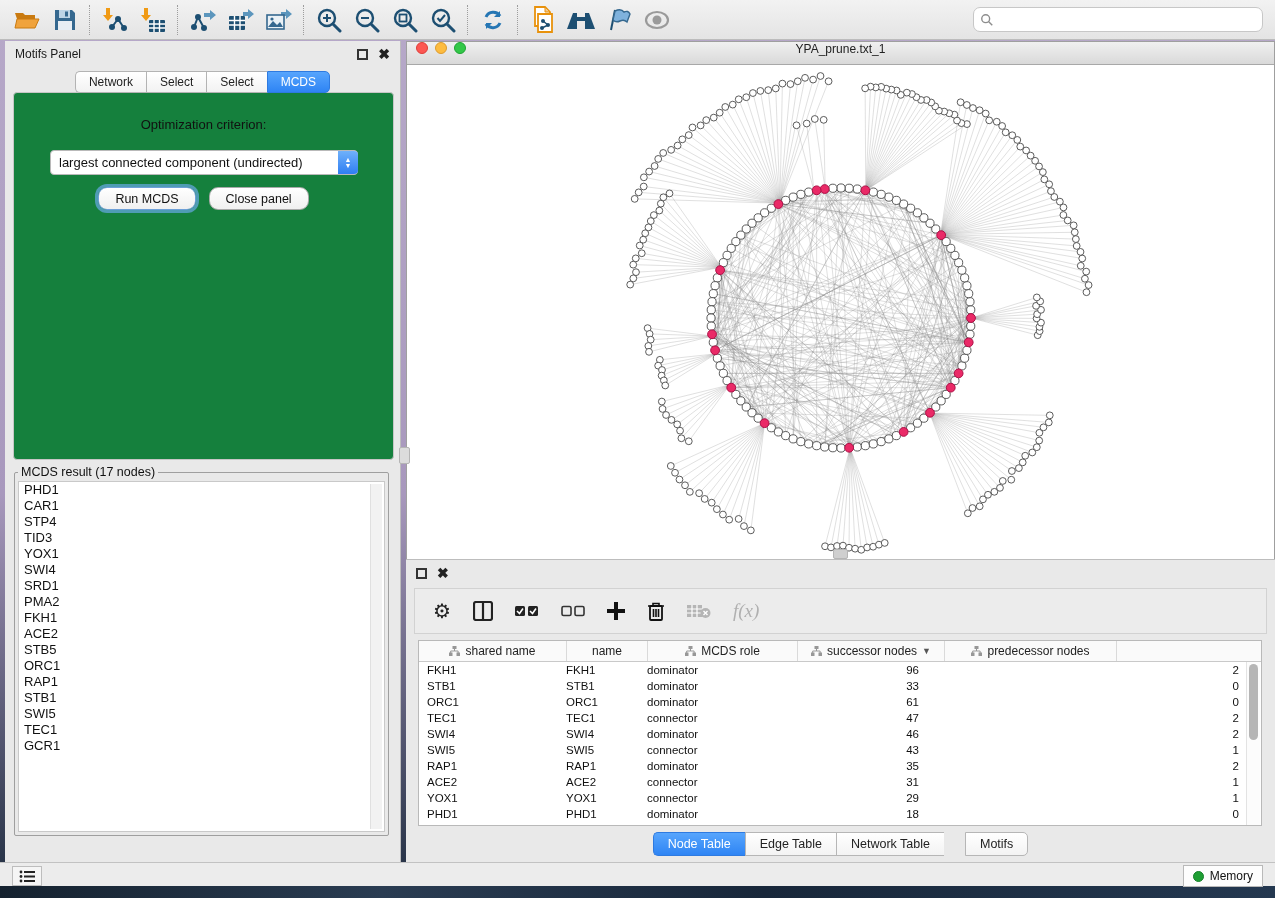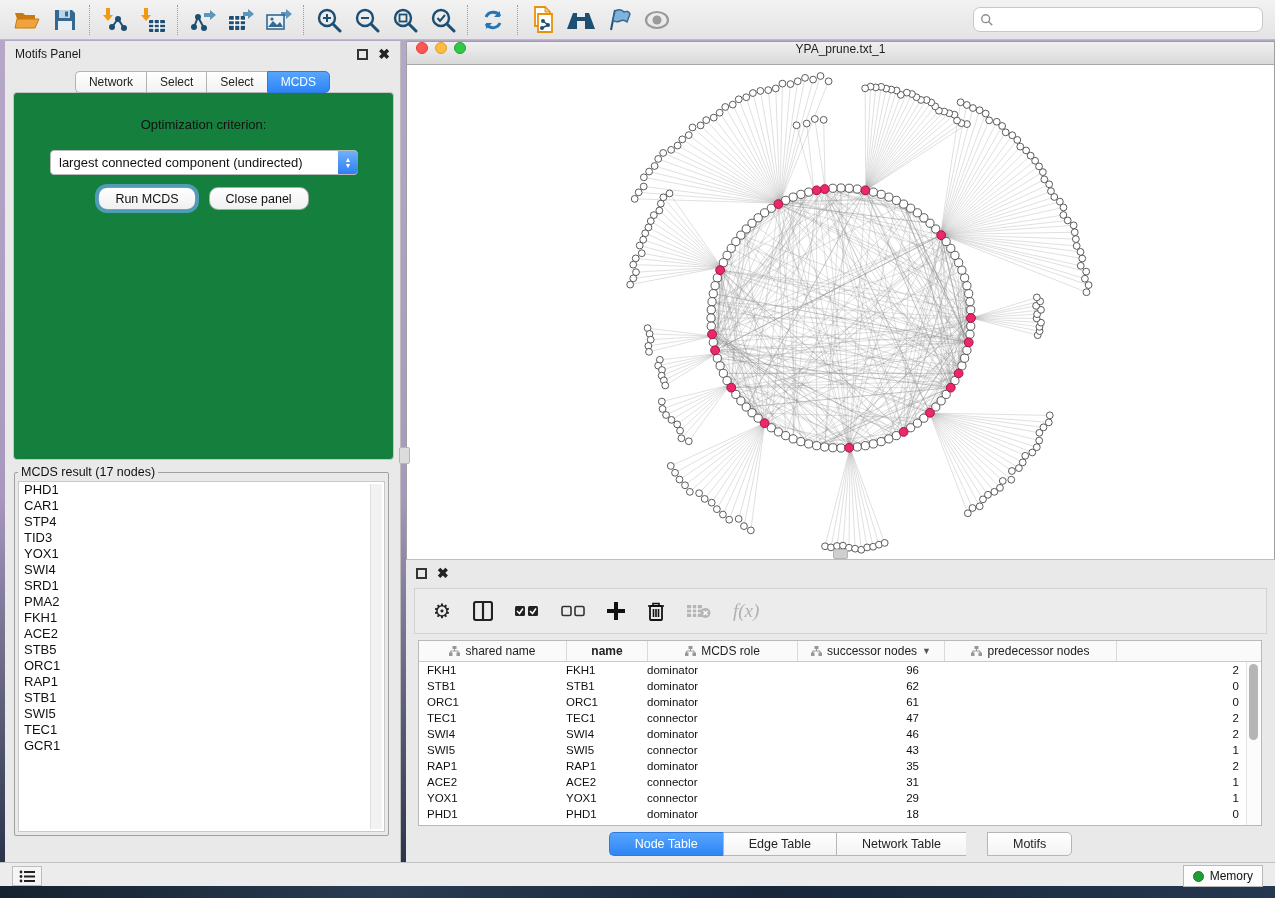--- a/index.html
+++ b/index.html
@@ -91,21 +91,21 @@
   .trow{display:flex;height:16px;align-items:center;cursor:default;}
   .tcell{font-size:11.5px;color:#111;white-space:nowrap;box-sizing:border-box;}
   .c0{width:134px;padding-left:8px;}
   .c1{width:81px;padding-left:13px;}
   .c2{width:150px;padding-left:13px;}
   .c3{width:147px;text-align:right;padding-right:12px;}
   .c4{flex:1;text-align:right;padding-right:22px;}
   .tbl-scroll{position:absolute;right:1px;top:21px;width:13px;height:163px;background:#fcfcfc;border-left:1px solid #e3e3e3;}
   .tbl-thumb{position:absolute;left:2px;top:2px;width:9px;height:76px;background:#b5b5b5;border-radius:5px;cursor:pointer;}
   .tp-tabs{position:absolute;left:0;top:272px;width:100%;display:flex;justify-content:center;}
-  .tp-tab{font-size:12.5px;padding:4px 25px;background:linear-gradient(#ffffff,#f3f3f3);
+  .tp-tab{font-size:12.5px;padding:4px 14px;background:linear-gradient(#ffffff,#f3f3f3);
     border:1px solid #b6b6b6;border-right:none;color:#222;cursor:pointer;}
   .tp-tab:first-child{border-radius:5px 0 0 5px;}
   .tp-tab:last-child{border-right:1px solid #b6b6b6;border-radius:0 5px 5px 0;margin-left:21px;}
   .tp-tab.active{background:linear-gradient(#57a5fd,#2e84f4);color:#fff;border-color:#2e7ae0;}
   
   .statusbar{position:absolute;left:0;top:862px;width:1275px;height:24px;background:#ececec;
     border-top:1px solid #c2c2c2;box-sizing:border-box;}
   .status-list-btn{position:absolute;left:12px;top:3px;width:28px;height:18px;background:#f5f5f5;
     border:1px solid #bdbdbd;display:flex;align-items:center;justify-content:center;cursor:pointer;}
   .memory-btn{position:absolute;right:12px;top:2px;height:20px;background:#fdfdfd;border:1px solid #b9b9b9;
@@ -1214,21 +1214,21 @@
     <div class="thead" id="table-head">
         <div class="th" style="width: 148px;">
           <svg class="tree-ic" width="11" height="10" viewBox="0 0 11 10">
             <rect x="3.5" y="0" width="4" height="3" fill="#777"></rect>
             <rect x="0" y="6.5" width="3.5" height="3.5" fill="#777"></rect>
             <rect x="7.5" y="6.5" width="3.5" height="3.5" fill="#777"></rect>
             <path d="M5.5 3 v2 M5.5 5 H1.7 V7 M5.5 5 h3.6 v2" stroke="#777" fill="none"></path>
           </svg>
           <span>shared name</span>
         </div>
-        <div class="th" style="width: 81px; font-weight: bold;">
+        <div class="th" style="width: 81px;">
           <span>name</span>
         </div>
         <div class="th" style="width: 150px;">
           <svg class="tree-ic" width="11" height="10" viewBox="0 0 11 10">
             <rect x="3.5" y="0" width="4" height="3" fill="#777"></rect>
             <rect x="0" y="6.5" width="3.5" height="3.5" fill="#777"></rect>
             <rect x="7.5" y="6.5" width="3.5" height="3.5" fill="#777"></rect>
             <path d="M5.5 3 v2 M5.5 5 H1.7 V7 M5.5 5 h3.6 v2" stroke="#777" fill="none"></path>
           </svg>
           <span>MCDS role</span>
@@ -1259,21 +1259,21 @@
           <div class="tcell c0">FKH1</div>
           <div class="tcell c1">FKH1</div>
           <div class="tcell c2">dominator</div>
           <div class="tcell c3">96</div>
           <div class="tcell c4">2</div>
         </div>
         <div class="trow">
           <div class="tcell c0">STB1</div>
           <div class="tcell c1">STB1</div>
           <div class="tcell c2">dominator</div>
-          <div class="tcell c3">62</div>
+          <div class="tcell c3">33</div>
           <div class="tcell c4">0</div>
         </div>
         <div class="trow">
           <div class="tcell c0">ORC1</div>
           <div class="tcell c1">ORC1</div>
           <div class="tcell c2">dominator</div>
           <div class="tcell c3">61</div>
           <div class="tcell c4">0</div>
         </div>
         <div class="trow">

